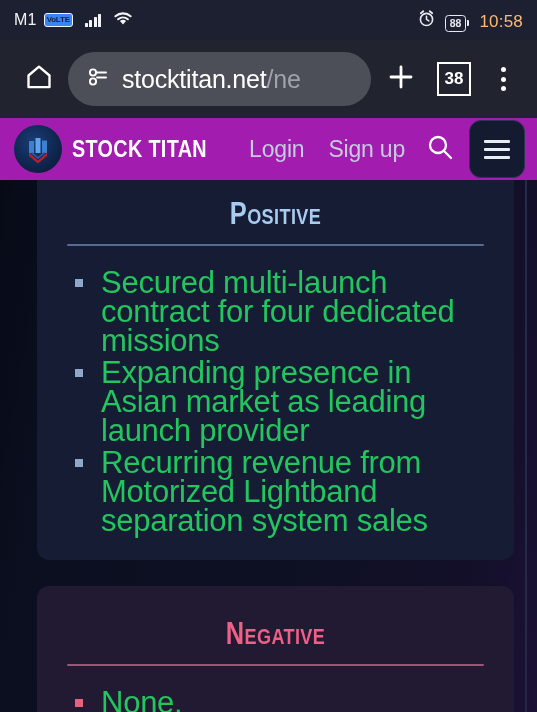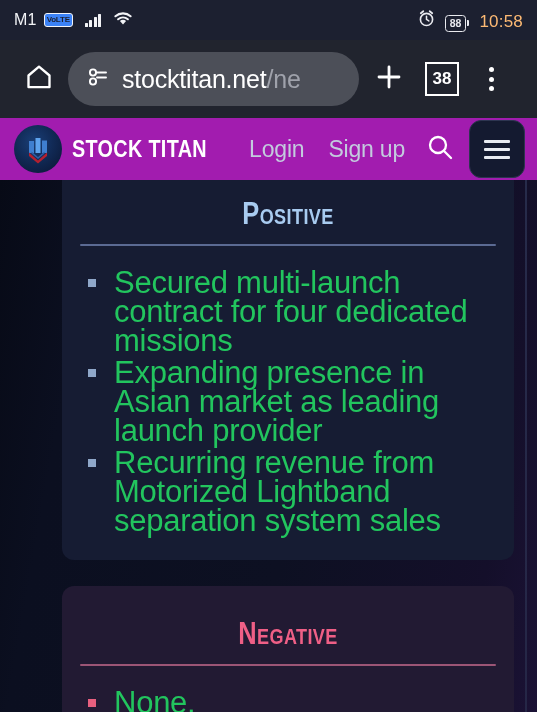--- a/index.html
+++ b/index.html
@@ -43,21 +43,21 @@
     content:""; position:absolute; right:-4px; top:50%; transform:translateY(-50%);
     width:2.5px; height:6px; background:#e9eaef; border-radius:0 1px 1px 0;
   }
   .clock-time{ font-size:17px; color:#fdba74; margin-left:4px; letter-spacing:.2px;}
 
   
   .browser-bar{
     height:78px; width:100%;
     background:#21242e;
     display:flex; align-items:center;
-    padding:0 26px 0 16px; gap:6px;
+    padding:0 14px 0 16px; gap:6px;
   }
   .home-btn{ width:46px; height:46px; display:flex; align-items:center; justify-content:center; }
   .omnibox{
     flex:1; height:54px;
     background:#4c4f58;
     border-radius:27px;
     display:flex; align-items:center;
     padding:0 16px; gap:12px;
     overflow:hidden;
   }
@@ -116,22 +116,21 @@
     position:relative;
     width:100%; height:532px;
     background:linear-gradient(100deg,#070a16 0%,#0b0f20 16%,#0d1022 55%,#140f2a 88%,#1b1235 100%);
     overflow:hidden;
   }
   .content-wrap{
     position:absolute; left:37px; right:23px; top:0;
   }
   .card{
     border-radius:12px;
-    padding:0 16px;
-    margin-left:25px;
+    padding:0 28px;
   }
   .card-positive{
     background:#161c33;
     margin-top:-30px;
     padding-top:30px;
     padding-bottom:22px;
   }
   .card-negative{
     background:#221a33;
     margin-top:26px;

